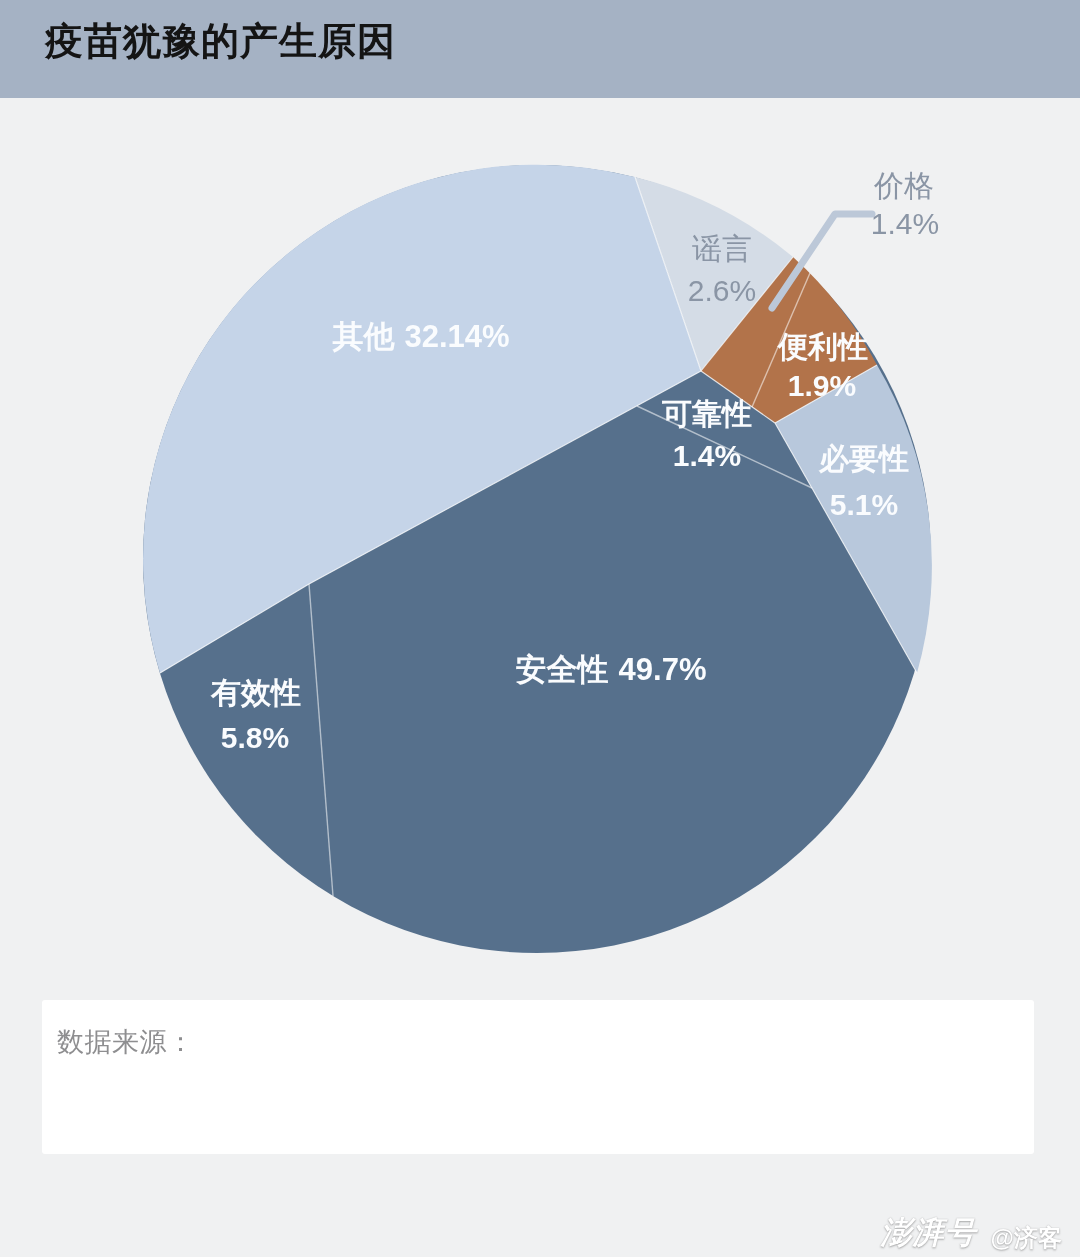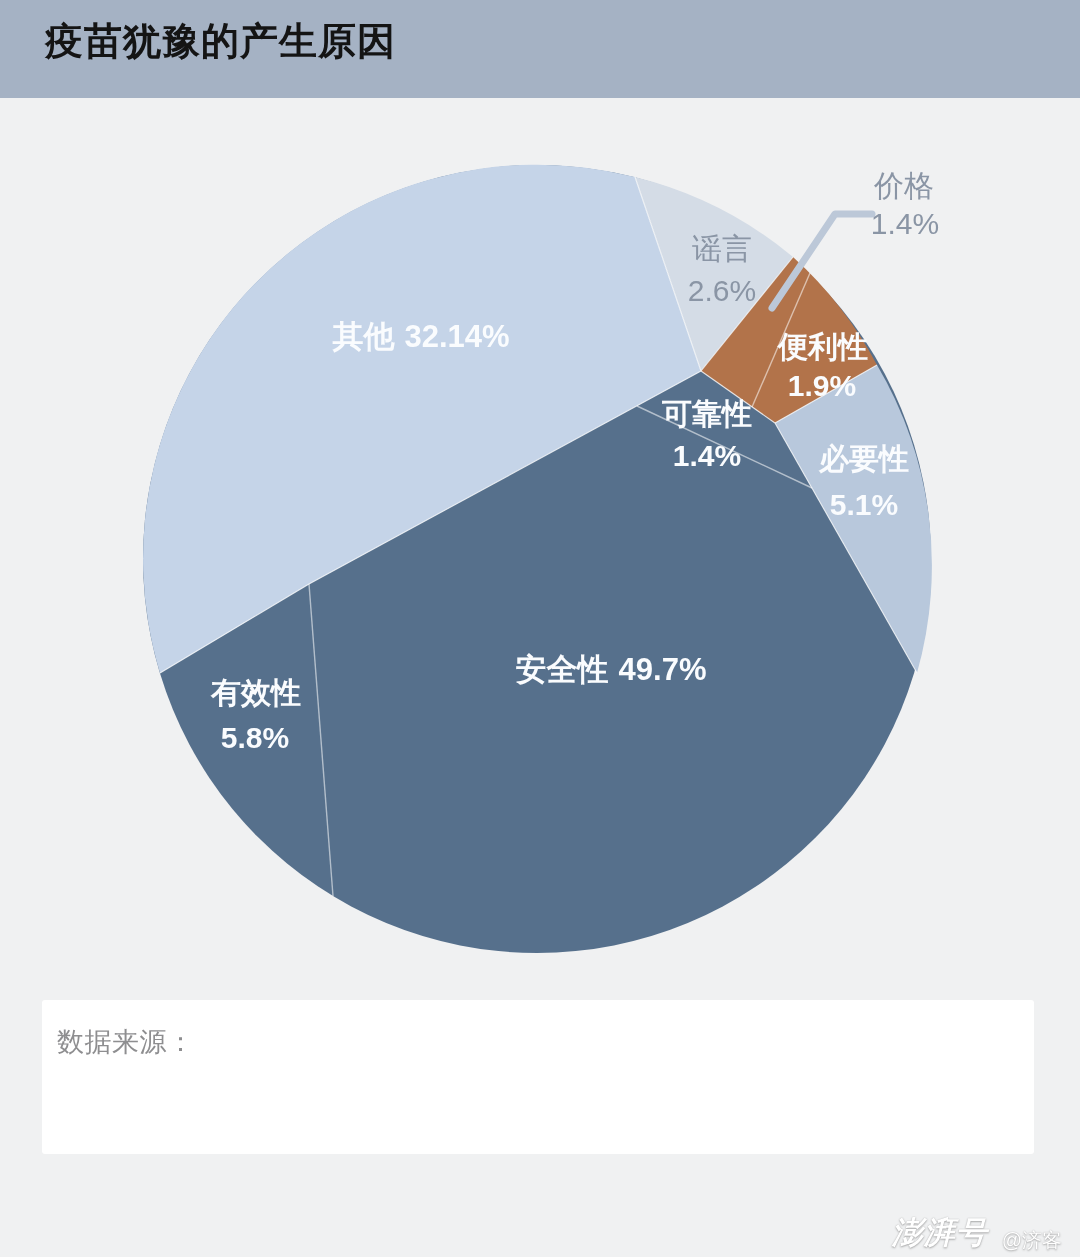--- a/index.html
+++ b/index.html
@@ -31,21 +31,21 @@
   .source-box p{
     margin:0;color:#8e8e90;font-size:27px;line-height:40px;
     letter-spacing:0.5px;
   }
   .watermark{
     position:absolute;right:18px;top:1214px;height:40px;
     display:flex;align-items:flex-end;gap:14px;
     color:#ffffff;text-shadow:0 1px 2px rgba(90,90,90,0.45), 0 0 1px rgba(120,120,120,0.5);
   }
   .watermark .brand{font-size:31px;font-weight:800;font-style:italic;letter-spacing:1px;}
-  .watermark .account{font-size:20px;font-weight:400;}
+  .watermark .account{font-size:24px;font-weight:700;}
 </style>
 </head>
 <body>
 
 <div class="header">
   <h1>疫苗犹豫的产生原因</h1>
 </div>
 
 <svg width="1080" height="1257" viewBox="0 0 1080 1257" style="position:absolute;left:0;top:0;">
 

